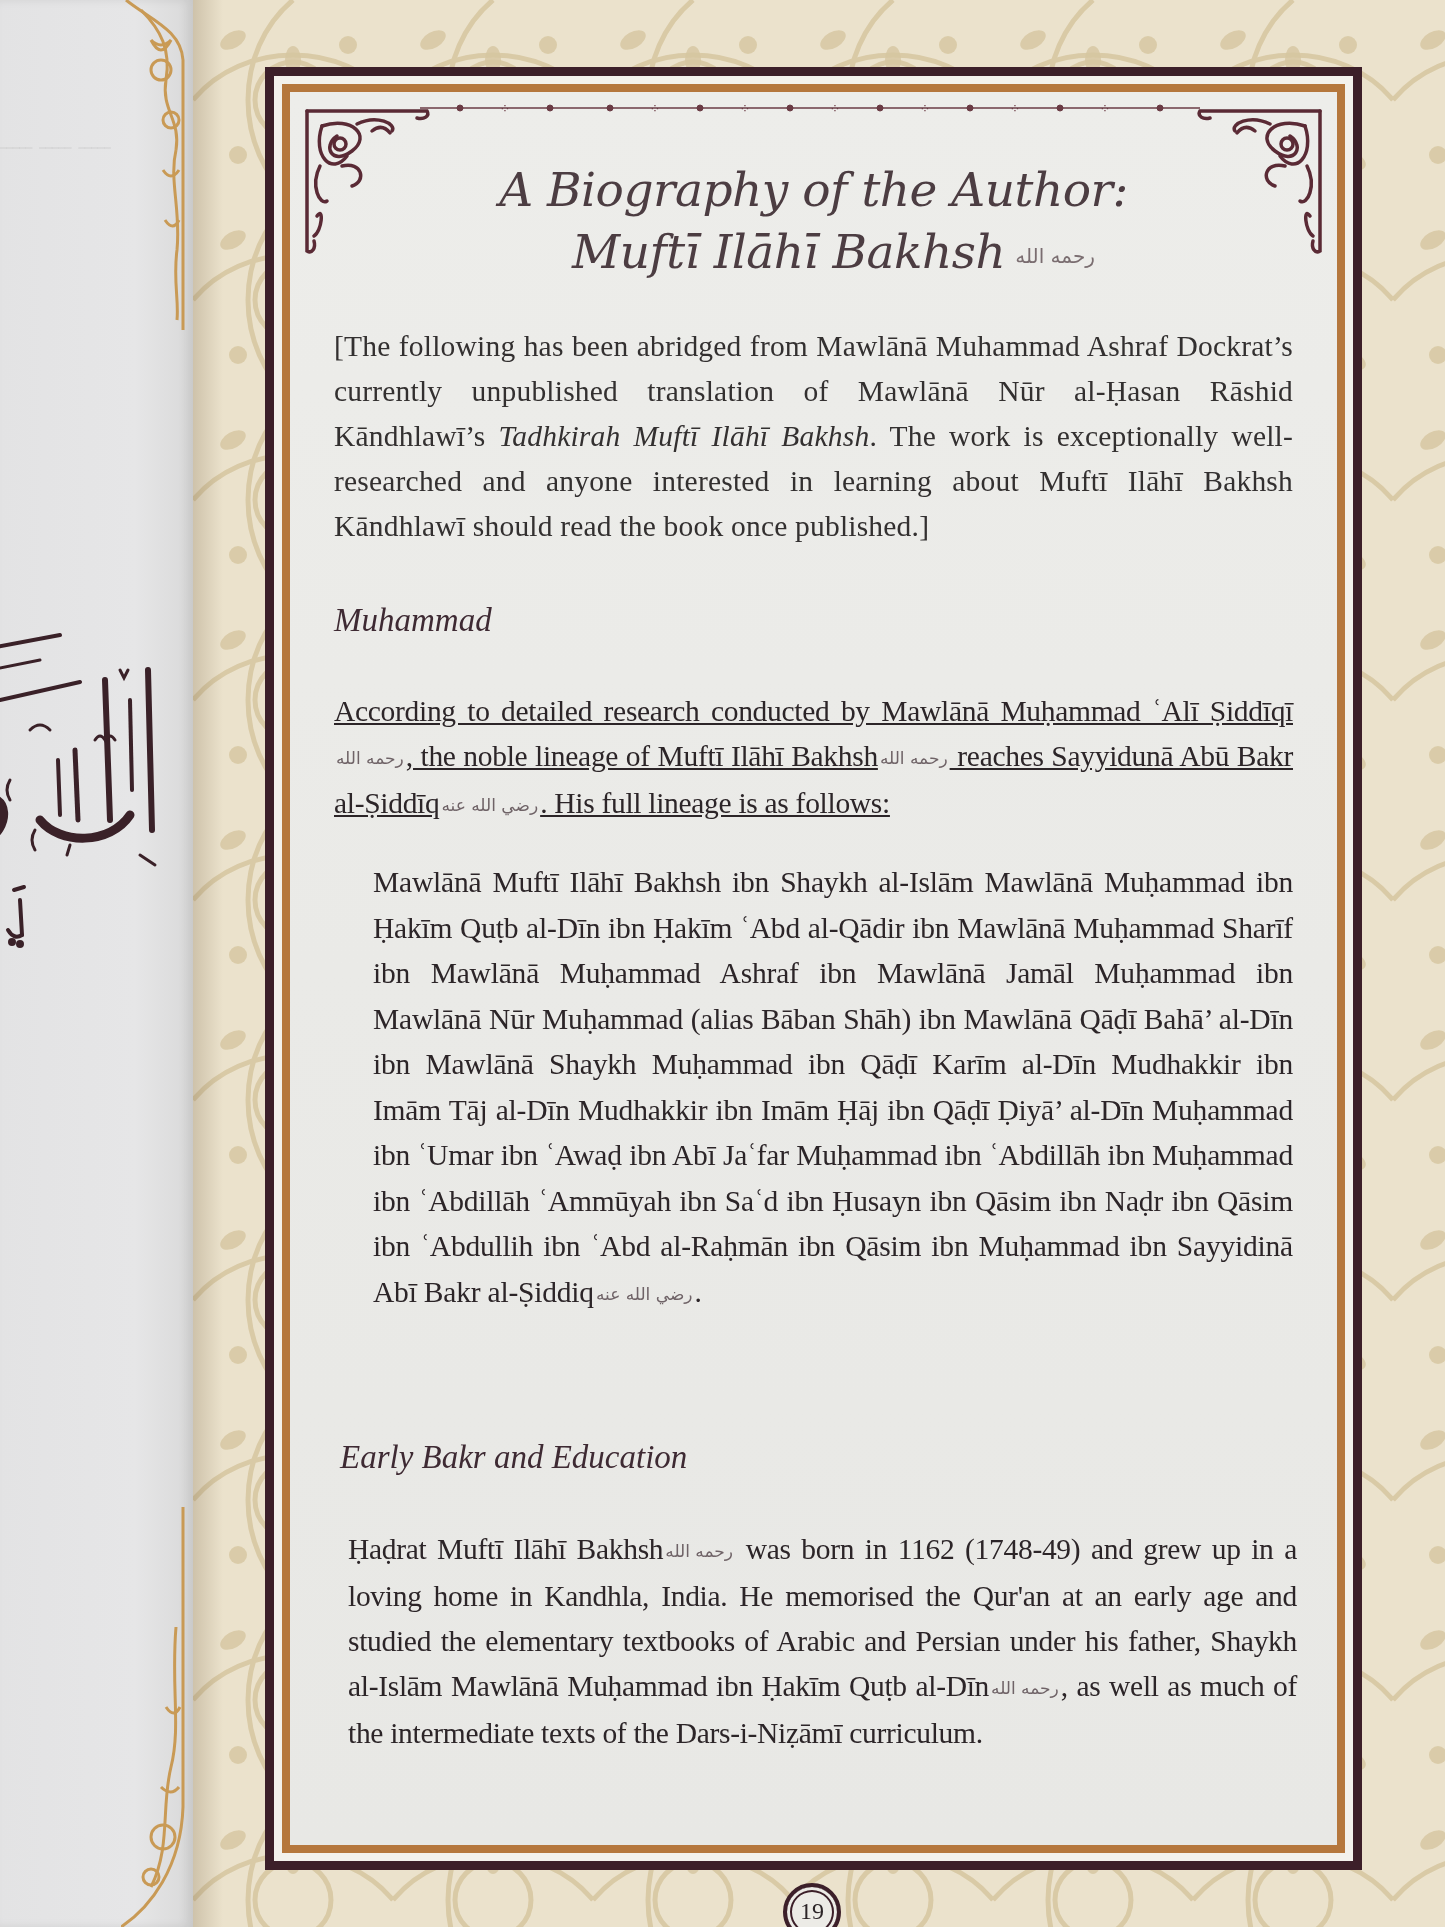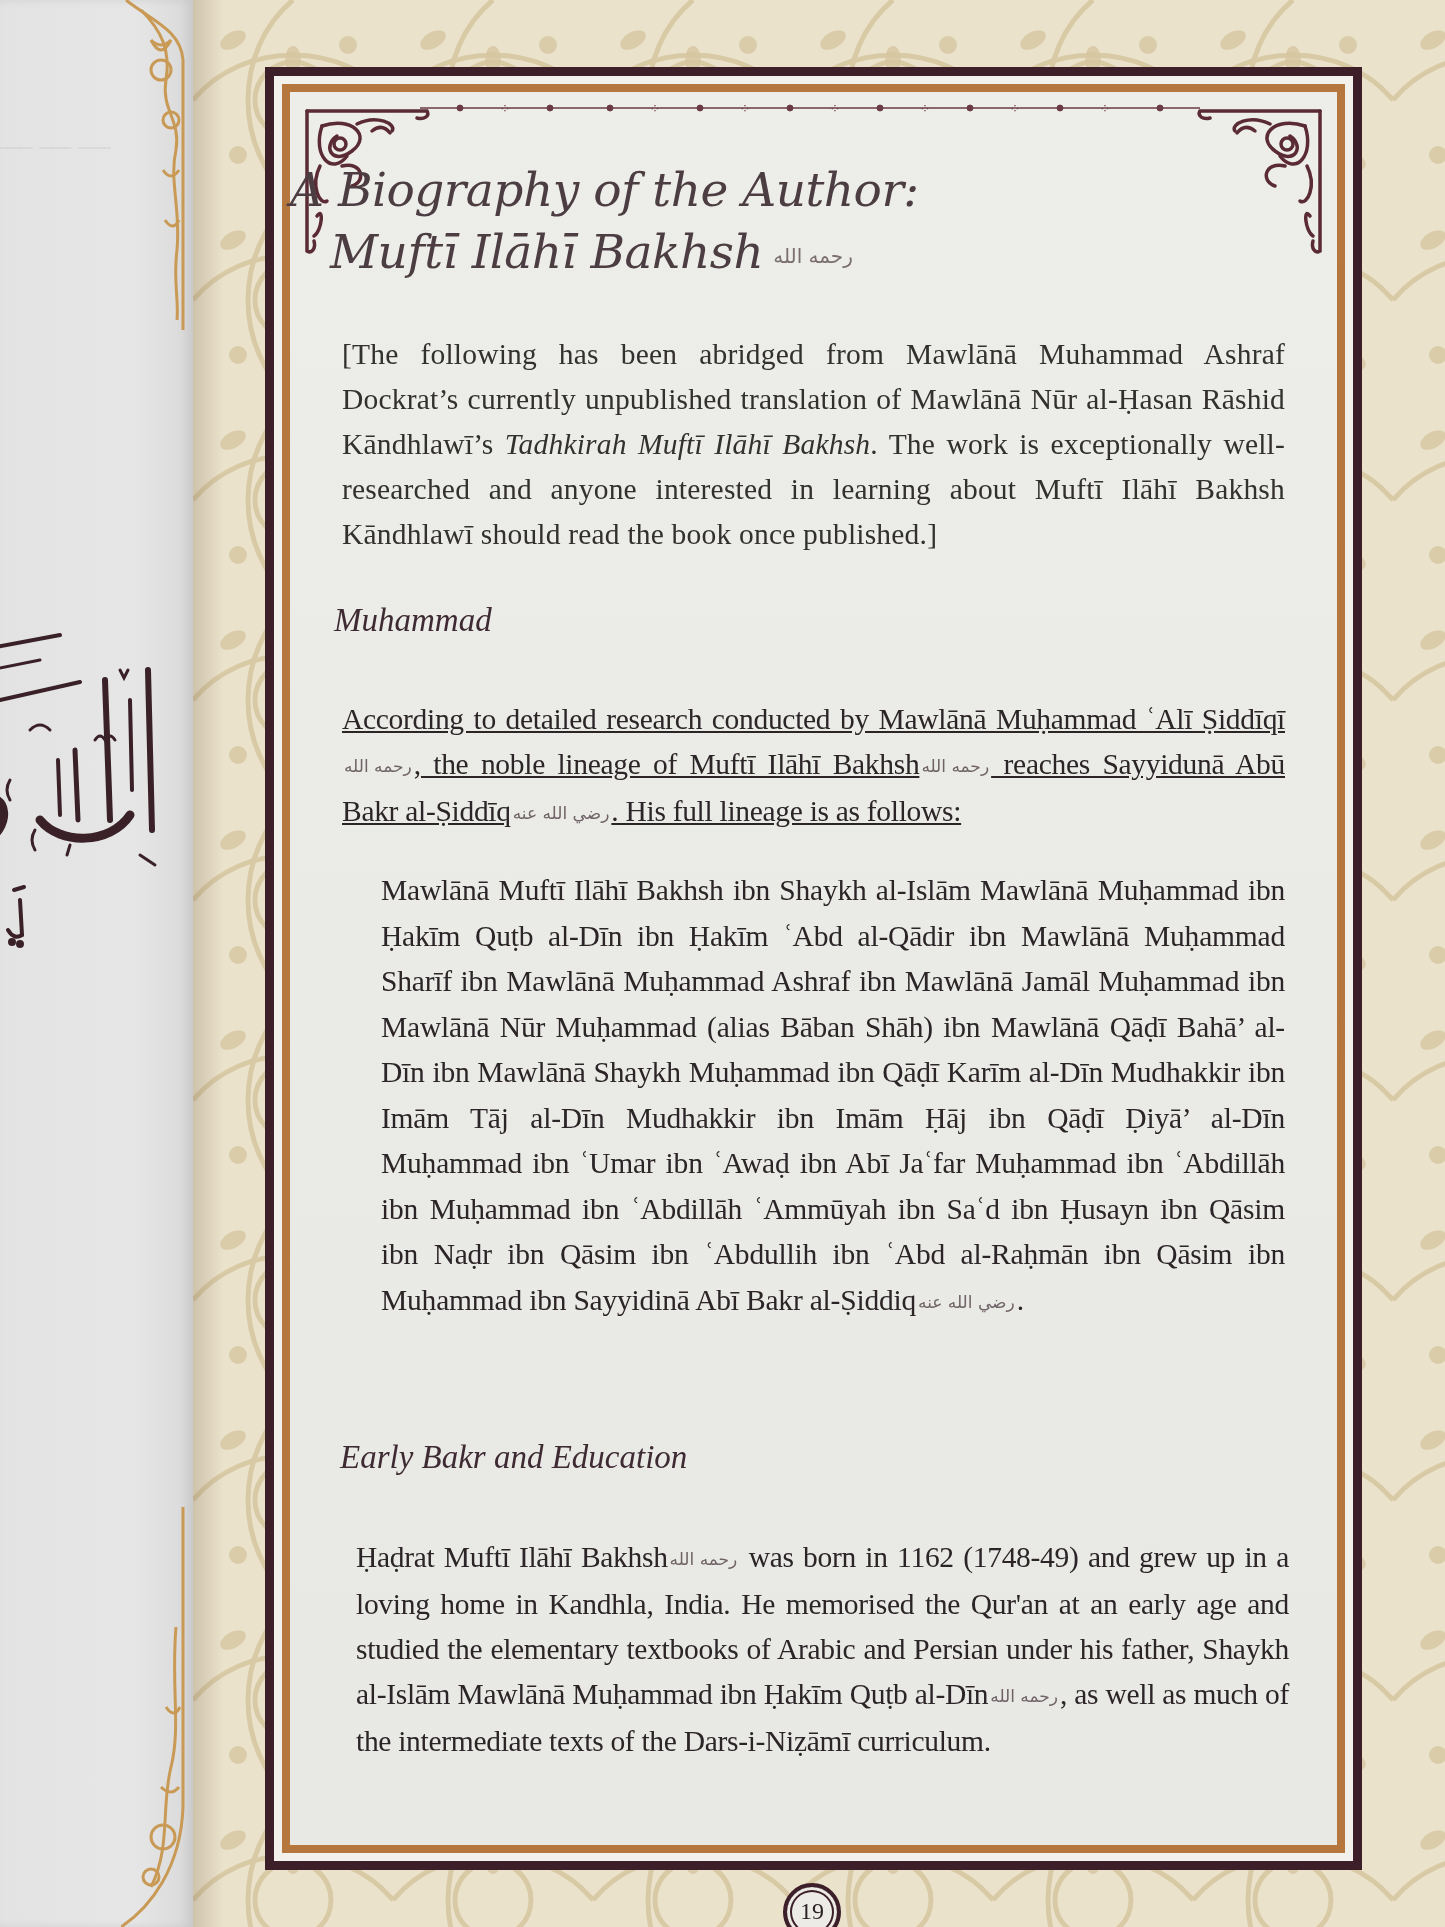--- a/index.html
+++ b/index.html
@@ -115,21 +115,21 @@
     width: 130px;
     height: 150px;
   }
   .corner.left { left: 12px; }
   .corner.right { right: 12px; transform: scaleX(-1); }
 
   
   .title {
     position: absolute;
     left: 0; right: 0;
-    text-align: left;
+    text-align: center;
     font-family: "DejaVu Serif", "Liberation Serif", serif;
     font-style: italic;
     color: #4c3d42;
     font-size: 47px;
     letter-spacing: -0.5px;
   }
   .title.line1 { top: 70px; }
   .title.line2 { top: 132px; left: 40px; }
   .honorific {
     display: inline-block;
@@ -143,21 +143,21 @@
 
   .body-text {
     position: absolute;
     left: 44px;
     right: 44px;
     font-family: "Liberation Serif", "DejaVu Serif", serif;
     color: #2c2528;
     font-size: 29.5px;
     line-height: 45px;
   }
-  .body-text p { margin: 8px; text-align: justify; text-align-last: left; }
+  .body-text p { margin: 0; text-align: justify; text-align-last: left; }
   .intro { top: 232px; color: #333030; letter-spacing: 0.2px; }
   .intro em { font-style: italic; }
 
   .section-heading {
     position: absolute;
     left: 44px;
     font-family: "Liberation Serif", "DejaVu Serif", serif;
     font-style: italic;
     color: #3e2a33;
     font-size: 33px;

